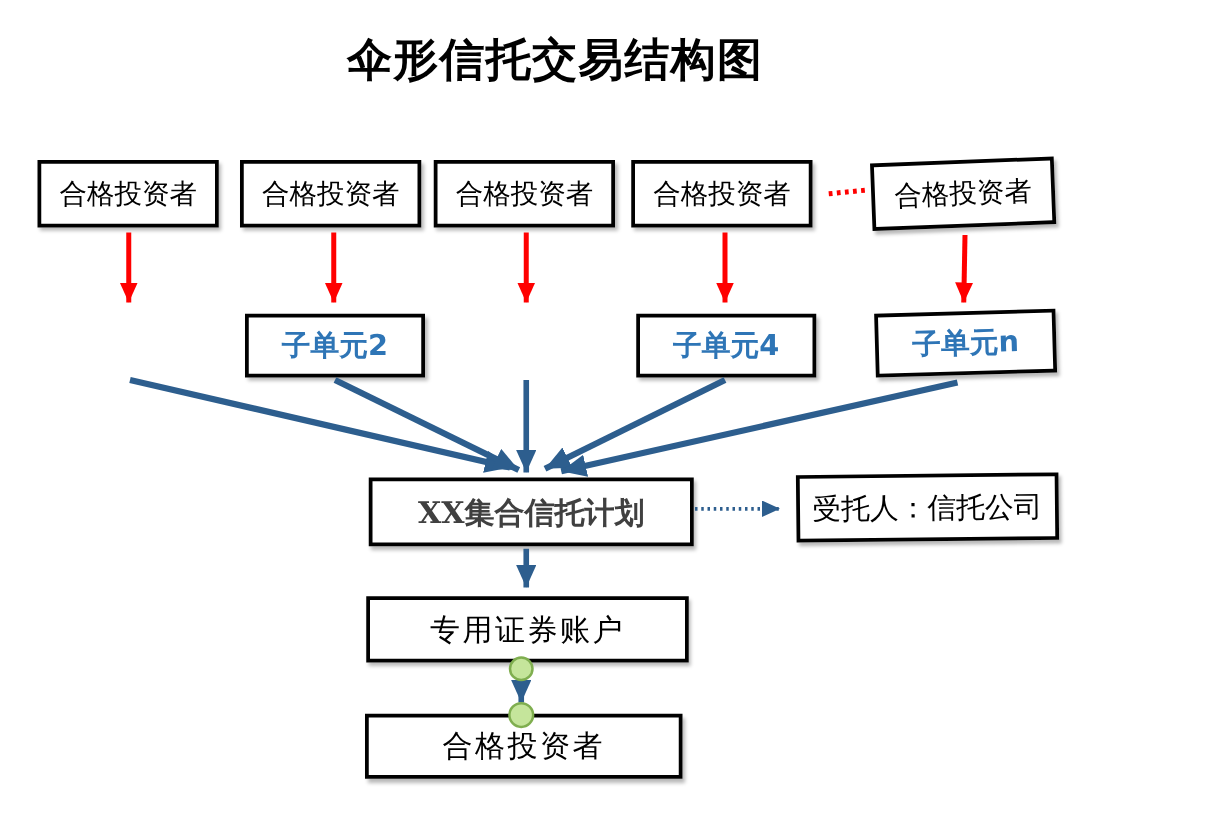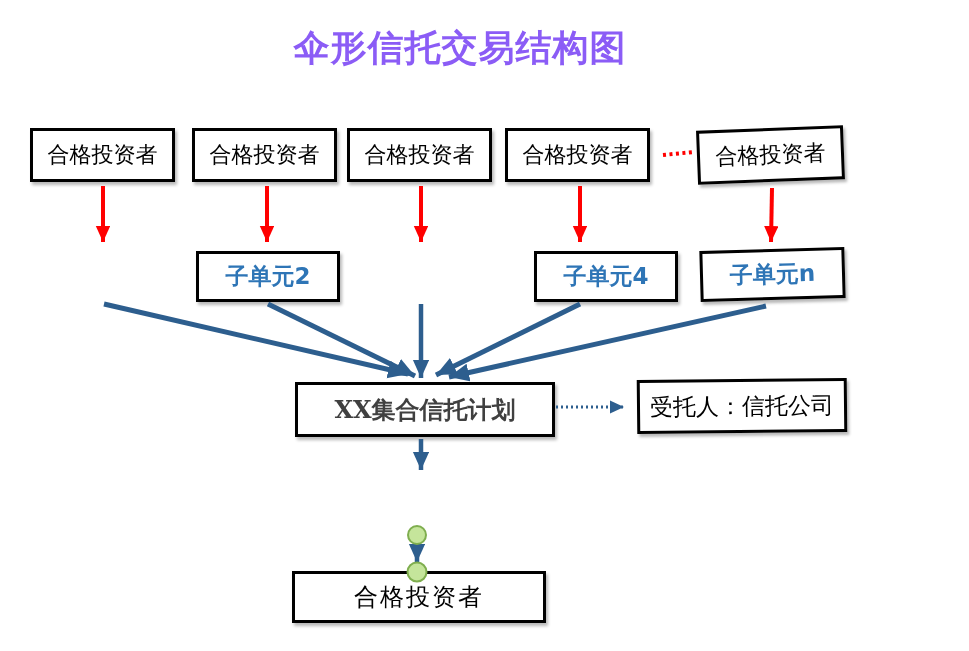--- a/index.html
+++ b/index.html
@@ -8,25 +8,25 @@
     font-family: "DejaVu Serif", "Liberation Serif", serif;
   }
   #canvas {
     position: relative;
     width: 969px; height: 651px;
     background: #ffffff;
     overflow: hidden;
   }
   .title {
     position: absolute;
-    left: 240px; top: 24px; width: 440px;
+    left: 224px; top: 24px; width: 440px;
     text-align: center;
     font-size: 36px;
     font-weight: bold;
-    color: #8b5cf6;
+    color: #000000;
     letter-spacing: 1px;
     font-family: "DejaVu Serif", "Liberation Serif", serif;
   }
   .box {
     position: absolute;
     box-sizing: border-box;
     border: 3px solid #000000;
     background: #ffffff;
     display: flex;
     align-items: center;
@@ -46,21 +46,21 @@
     font-weight: 600;
   }
   .inv-1 { left: 30px;  width: 145px; }
   .inv-2 { left: 192px; width: 145px; }
   .inv-3 { left: 347px; width: 145px; }
   .inv-4 { left: 505px; width: 145px; }
   .inv-5 { left: 697px; width: 147px; transform: rotate(-2.2deg); }
   .sub-1 { left: 33px;  width: 143px; }
   .sub-2 { left: 196px; width: 144px; }
   .sub-3 { left: 349px; width: 145px; }
-  .sub-4 { left: 534px; width: 144px; }
+  .sub-4 { left: 509px; width: 144px; }
   .sub-5 { left: 700px; width: 145px; top: 249px; transform: rotate(-1.6deg); }
   .trust-plan {
     left: 295px; top: 382px; width: 260px; height: 55px;
     font-size: 24px; font-weight: bold; color: #404040;
   }
   .trustee {
     left: 637px; top: 379px; width: 210px; height: 54px;
     font-size: 23px; color: #000000;
     transform: rotate(-0.6deg);
   }
@@ -112,20 +112,23 @@
       <span>子单元n</span>
     </div>
 
   <div class="box trust-plan">
       <span>XX集合信托计划</span>
     </div>
   <div class="box trustee">
       <span>受托人：信托公司</span>
     </div>
 
+  <div class="box account">
+      <span>专用证券账户</span>
+    </div>
   <div class="box market">
       <span>合格投资者</span>
     </div>
 
   <svg id="connector-layer" width="969" height="651" viewBox="0 0 969 651">
     <defs>
       <marker id="headRed" markerWidth="4.4" markerHeight="3.8" refX="4" refY="1.8" orient="auto" markerUnits="strokeWidth">
         <path d="M0,0 L4,1.8 L0,3.6 Z" fill="#FF0000"></path>
       </marker>
       <marker id="headBlue" markerWidth="4.4" markerHeight="3.8" refX="4" refY="1.8" orient="auto" markerUnits="strokeWidth">

